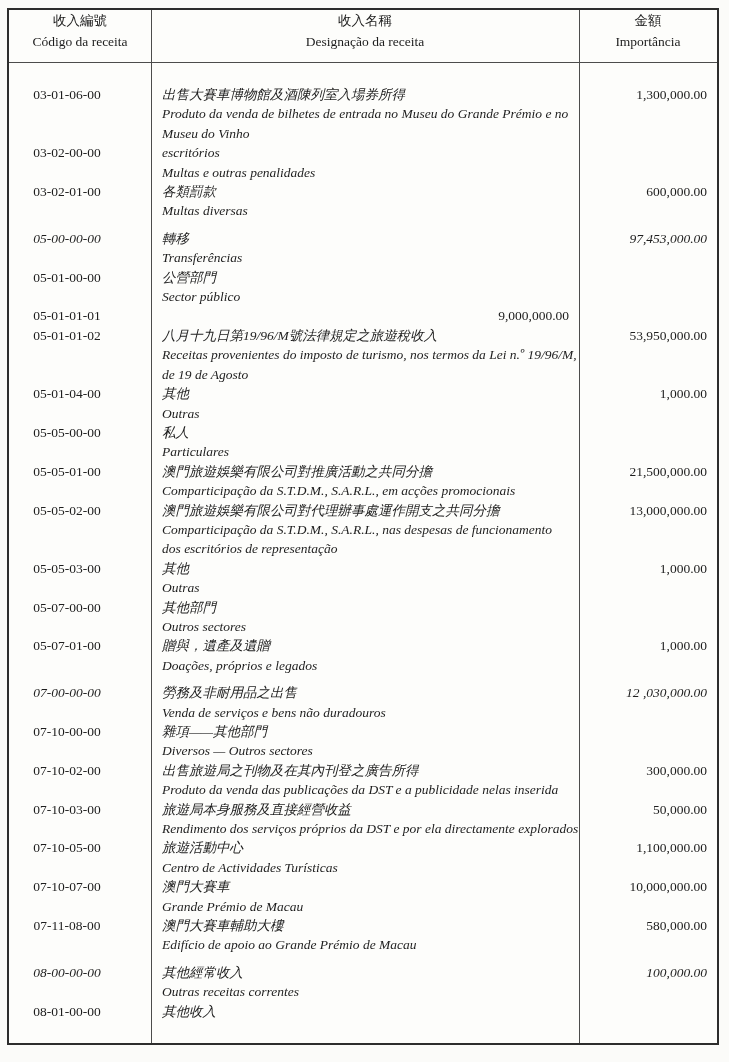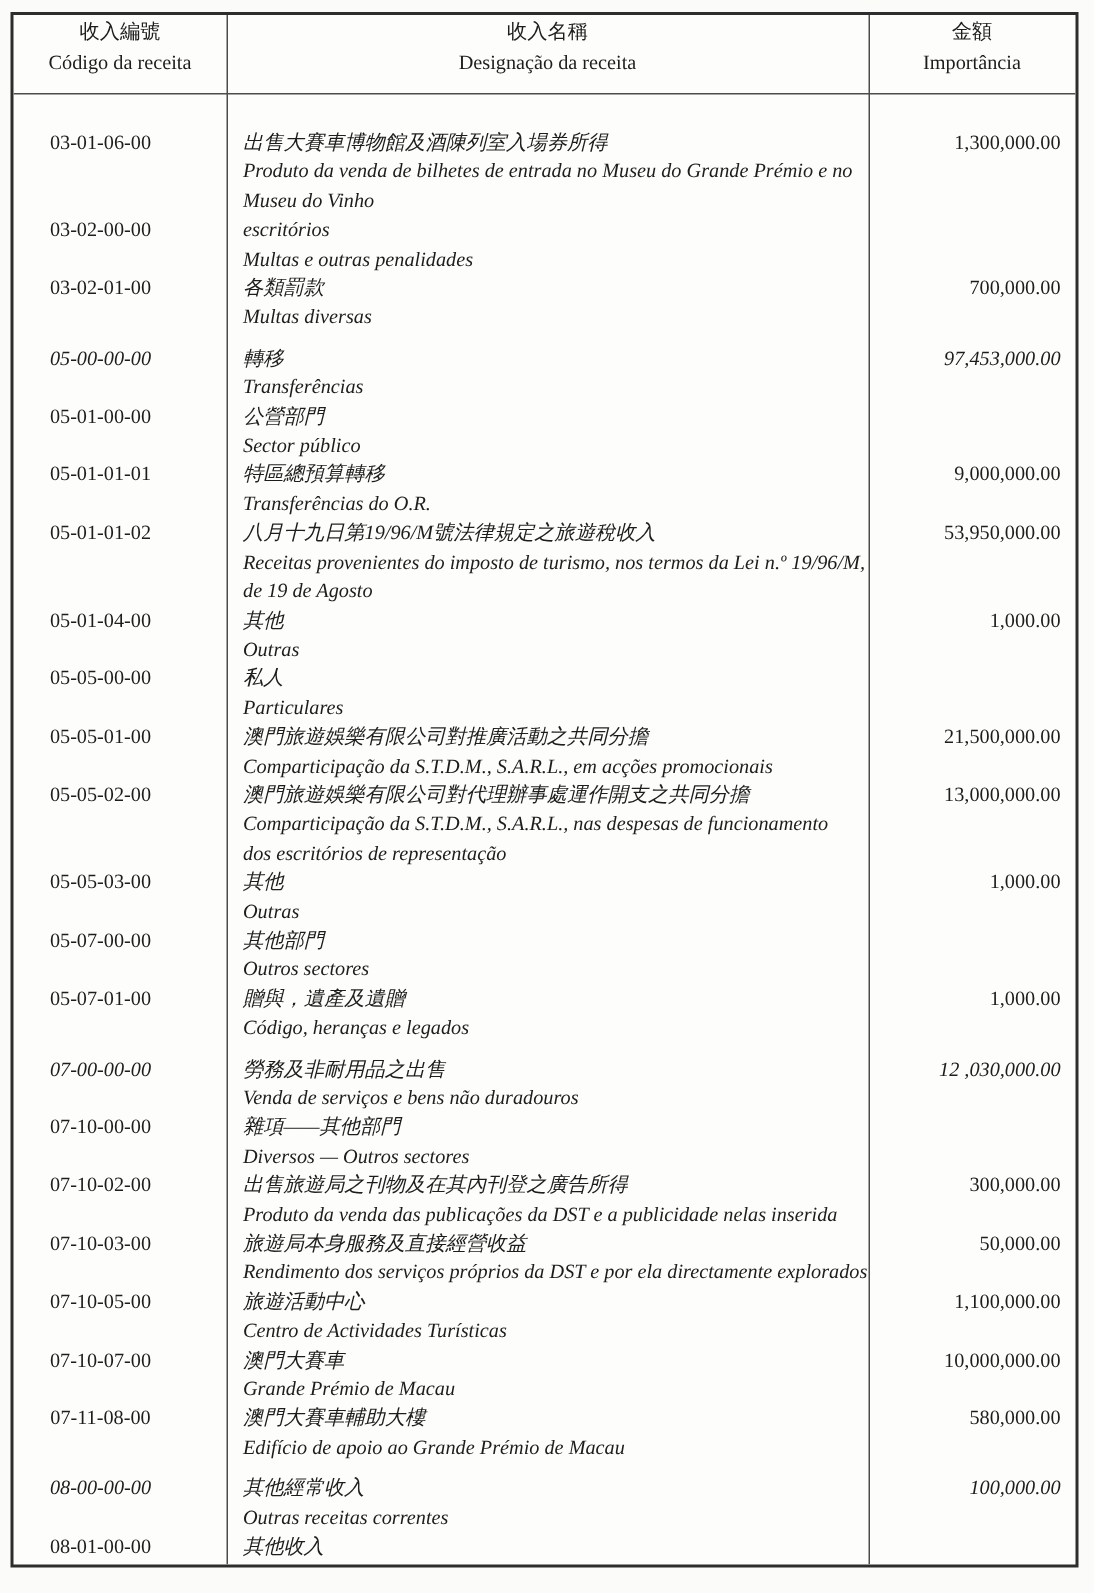--- a/index.html
+++ b/index.html
@@ -103,44 +103,40 @@
             <div class="line">Multas e outras penalidades</div>
           </div>
     <div class="amount"></div>
   </div>
         <div class="row">
     <div class="code">03-02-01-00</div>
     <div class="designation">
             <div class="line">各類罰款</div>
             <div class="line">Multas diversas</div>
           </div>
-    <div class="amount">700,000.00</div>
+    <div class="amount">600,000.00</div>
   </div>
         <div class="row section">
     <div class="code">05-00-00-00</div>
     <div class="designation">
             <div class="line">轉移</div>
             <div class="line">Transferências</div>
           </div>
     <div class="amount">97,453,000.00</div>
   </div>
         <div class="row">
     <div class="code">05-01-00-00</div>
     <div class="designation">
             <div class="line">公營部門</div>
             <div class="line">Sector público</div>
           </div>
     <div class="amount"></div>
   </div>
         <div class="row">
     <div class="code">05-01-01-01</div>
-    <div class="designation">
-            <div class="line">特區總預算轉移</div>
-            <div class="line">Transferências do O.R.</div>
-          </div>
     <div class="amount">9,000,000.00</div>
   </div>
         <div class="row">
     <div class="code">05-01-01-02</div>
     <div class="designation">
             <div class="line">八月十九日第19/96/M號法律規定之旅遊稅收入</div>
             <div class="line">Receitas provenientes do imposto de turismo, nos termos da Lei n.º 19/96/M,</div>
             <div class="line">de 19 de Agosto</div>
           </div>
     <div class="amount">53,950,000.00</div>
@@ -191,21 +187,21 @@
     <div class="designation">
             <div class="line">其他部門</div>
             <div class="line">Outros sectores</div>
           </div>
     <div class="amount"></div>
   </div>
         <div class="row">
     <div class="code">05-07-01-00</div>
     <div class="designation">
             <div class="line">贈與，遺產及遺贈</div>
-            <div class="line">Código, heranças e legados</div>
+            <div class="line">Doações, próprios e legados</div>
           </div>
     <div class="amount">1,000.00</div>
   </div>
         <div class="row section">
     <div class="code">07-00-00-00</div>
     <div class="designation">
             <div class="line">勞務及非耐用品之出售</div>
             <div class="line">Venda de serviços e bens não duradouros</div>
           </div>
     <div class="amount">12 ,030,000.00</div>

